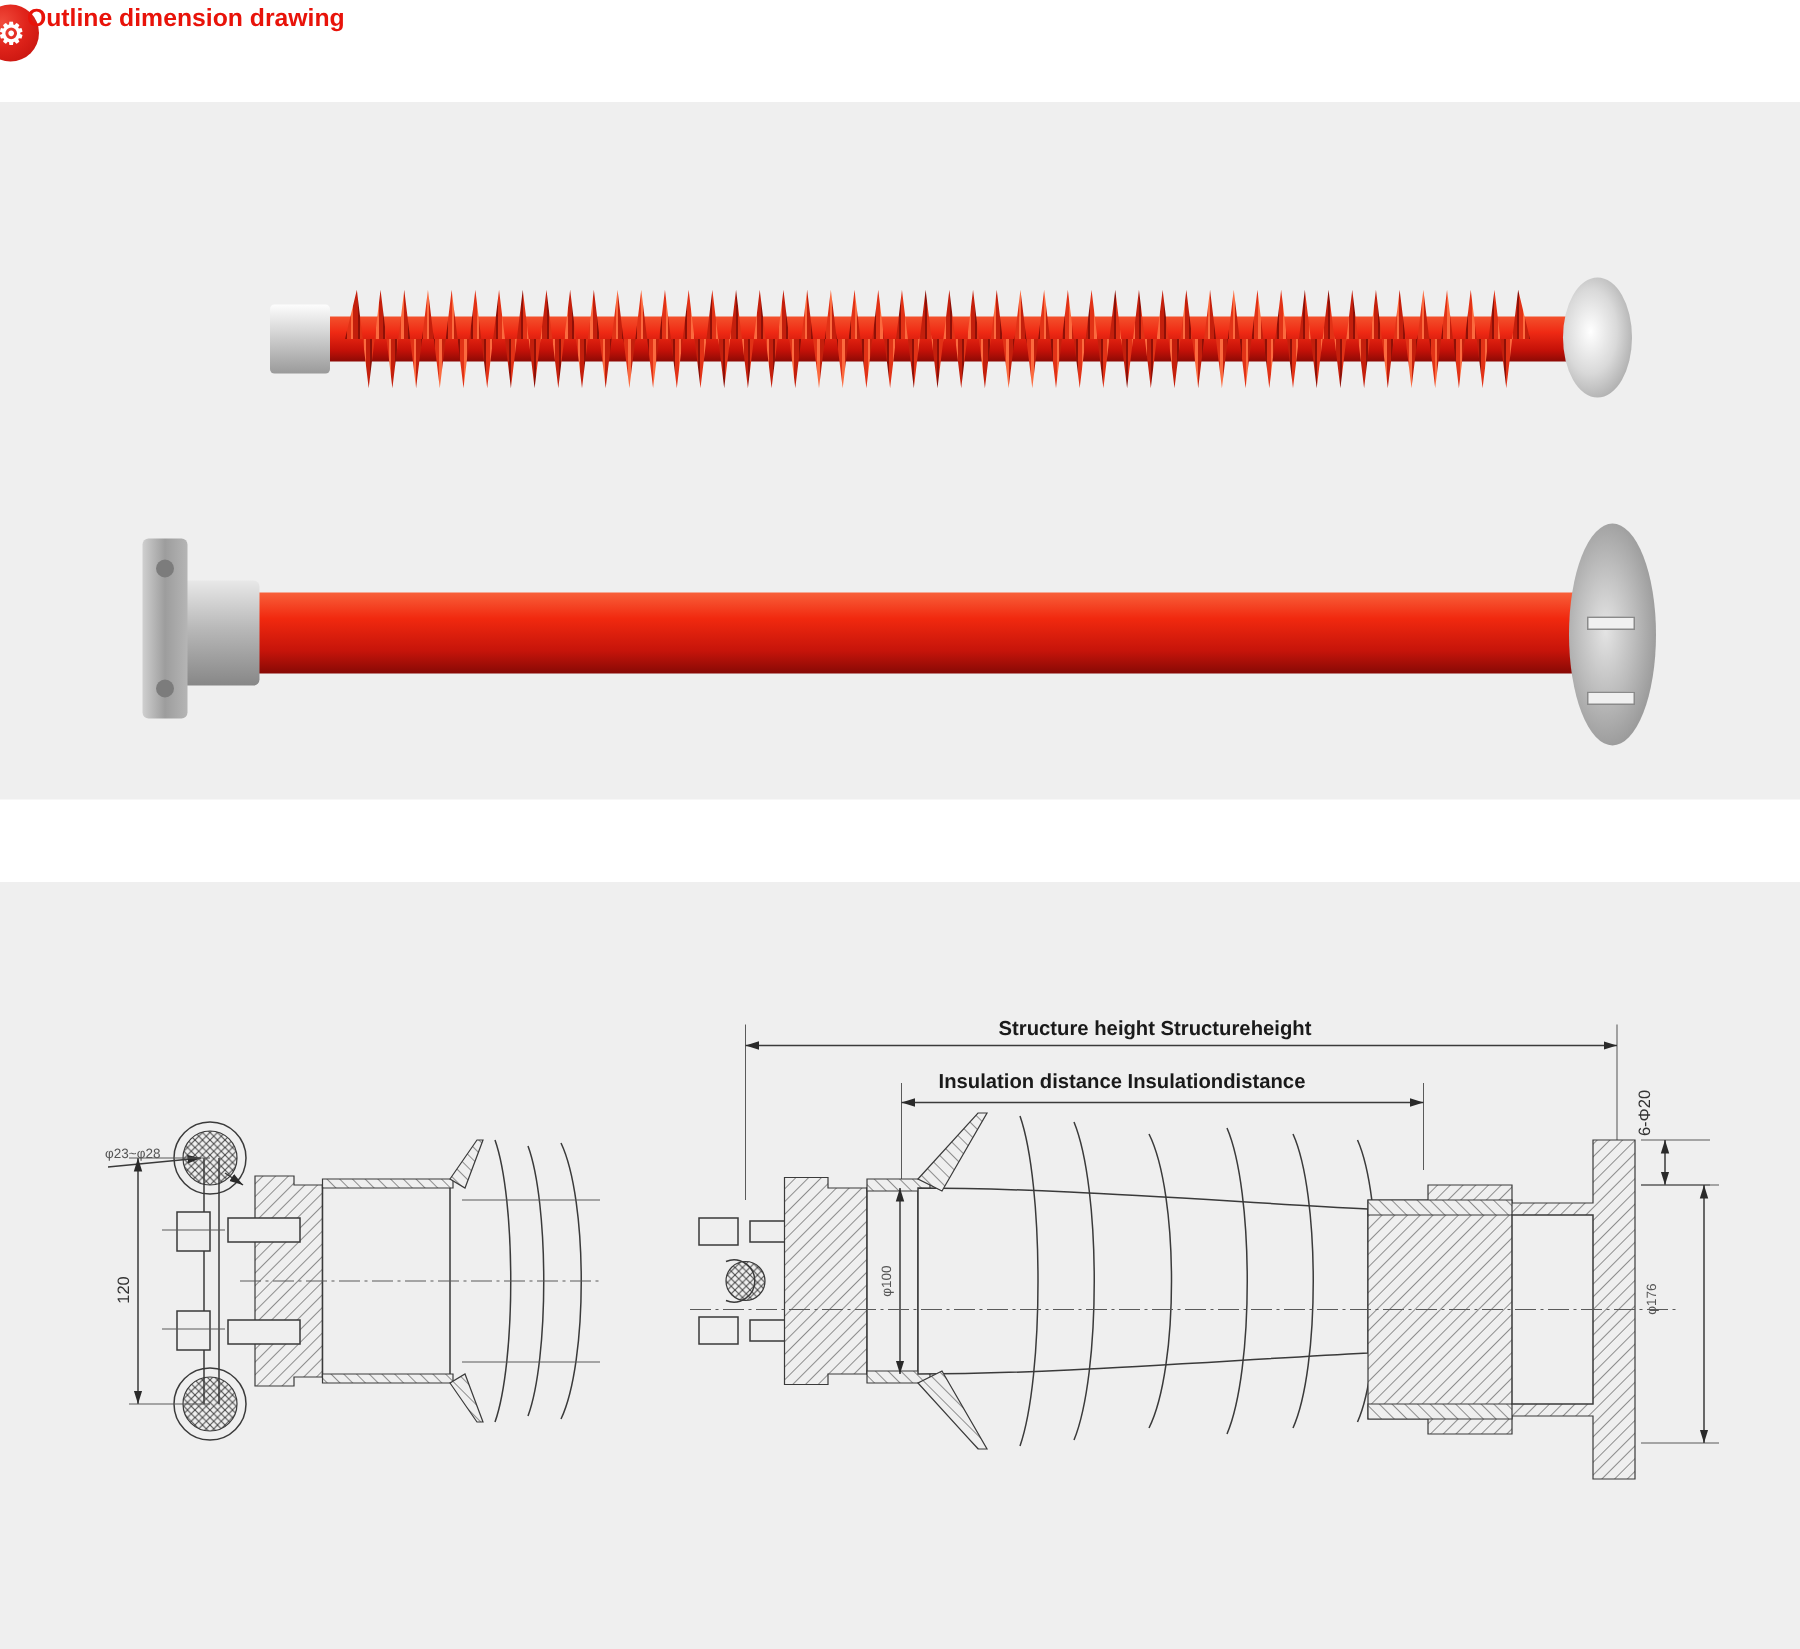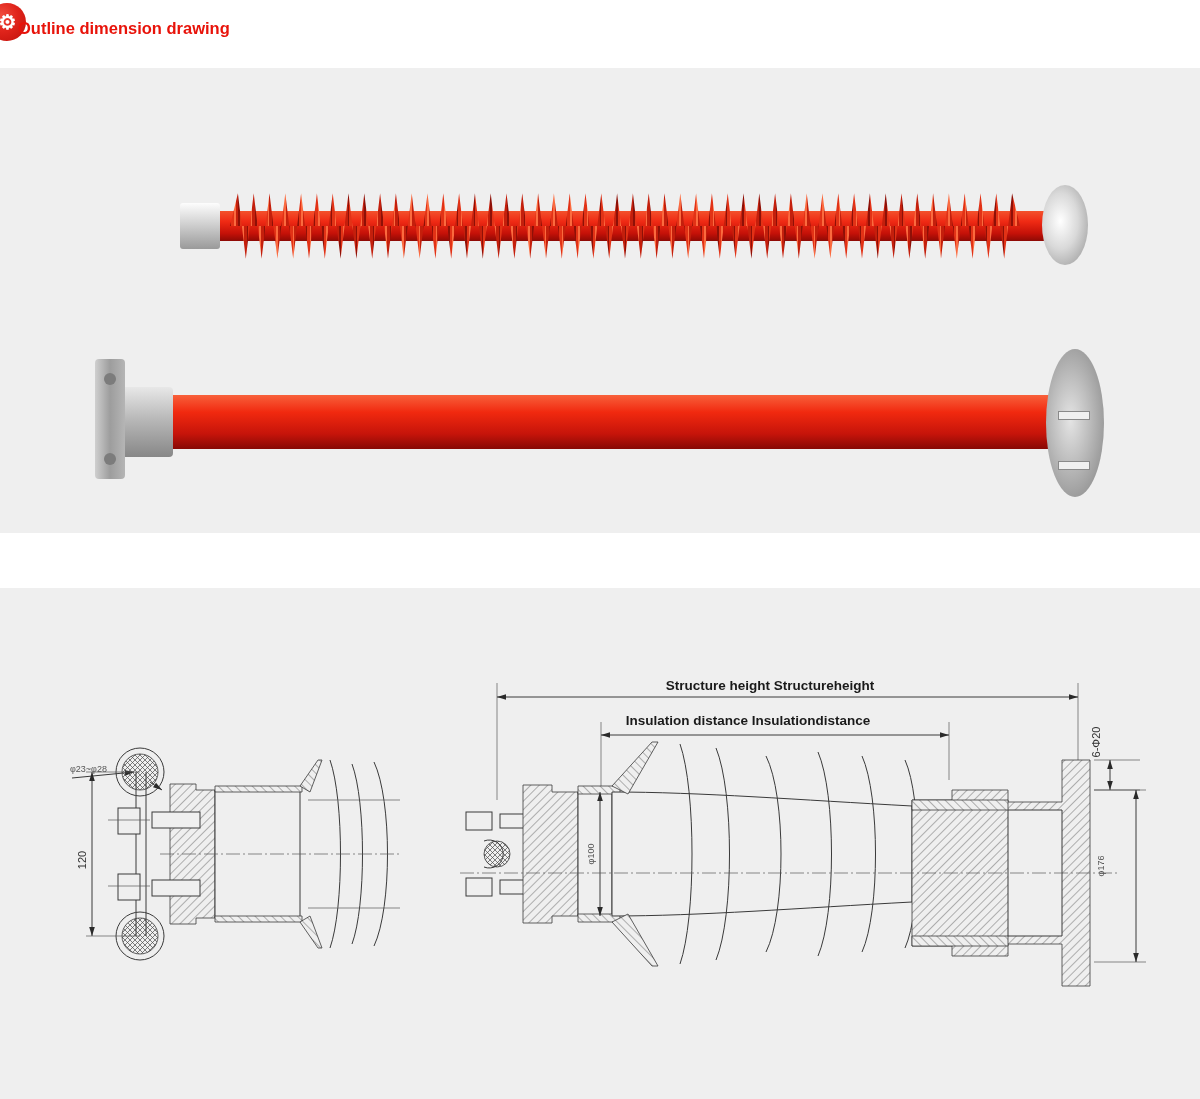--- a/index.html
+++ b/index.html
@@ -25,21 +25,20 @@
     display:flex;align-items:center;justify-content:center;
     color:#ffffff;font-size:20px;font-weight:bold;
     font-family:"Liberation Sans", sans-serif;
     letter-spacing:-1px;
   }
   #page-title{
     position:absolute;left:18px;top:2px;width:300px;
     color:#e8130a;
     font-size:16.5px;font-weight:bold;line-height:21px;
     font-family:"Liberation Sans", sans-serif;
-    margin-top:16px;
   }
   
   #photo-panel{
     position:absolute;left:0;top:68px;width:1200px;height:465px;
     background:#efefef;
     overflow:hidden;
   }
   .insulator{position:absolute;}
   
   #insulator-1{left:180px;top:105px;width:900px;height:105px;}

